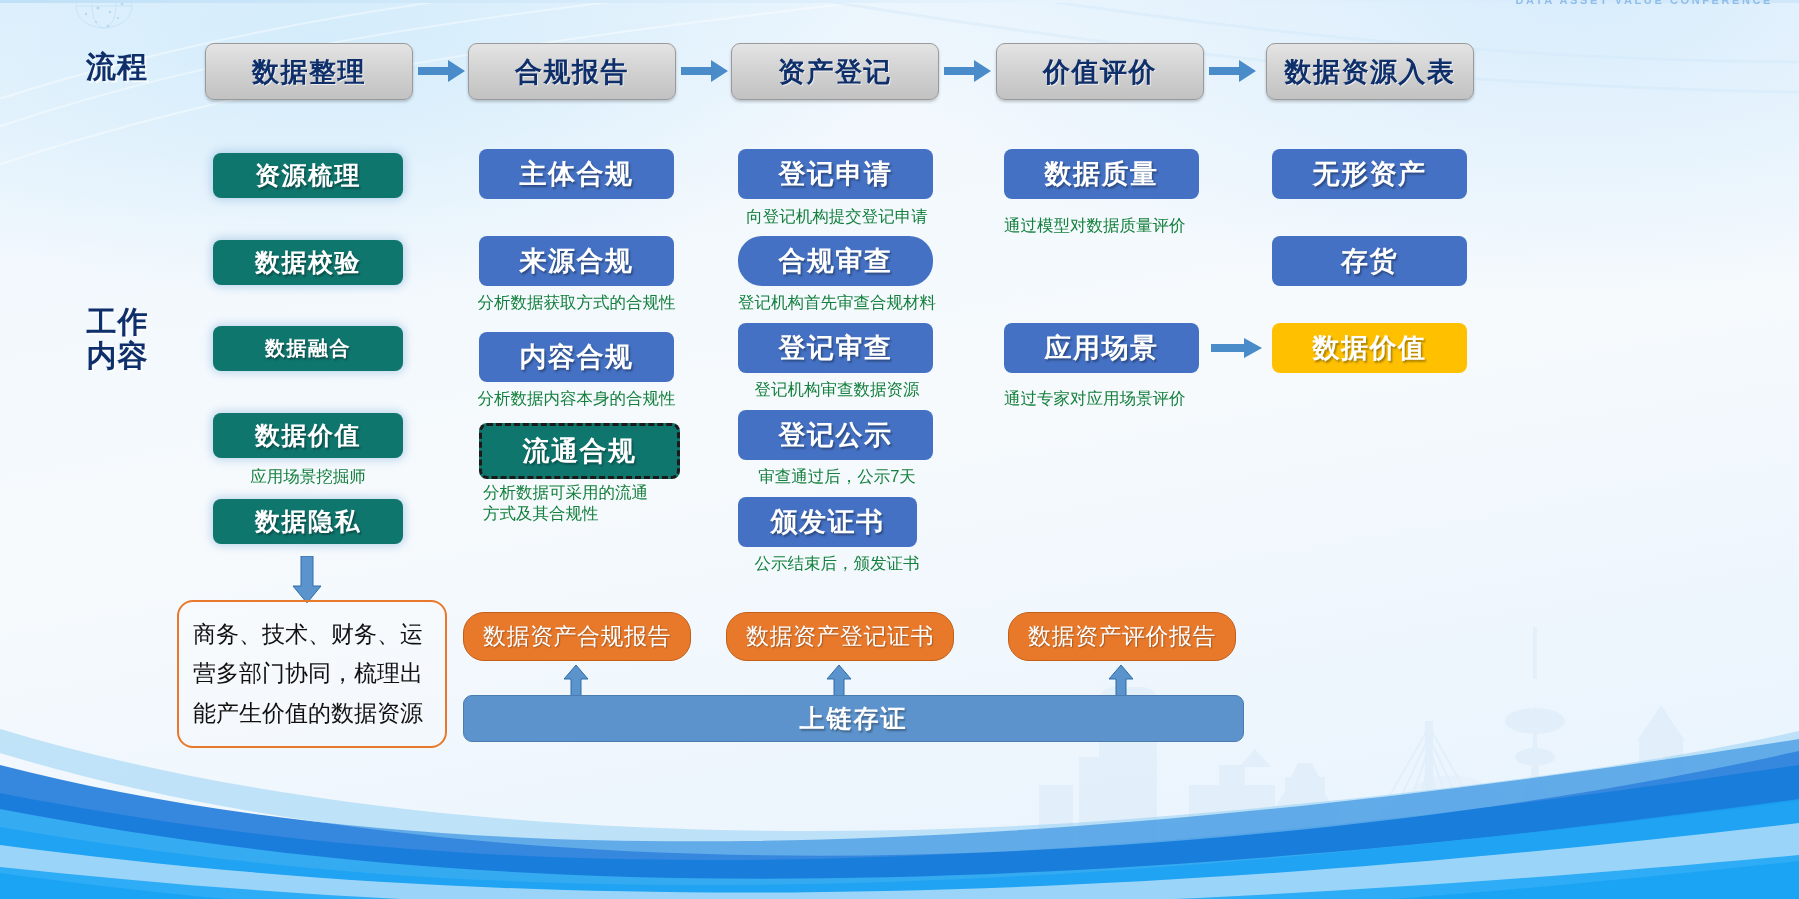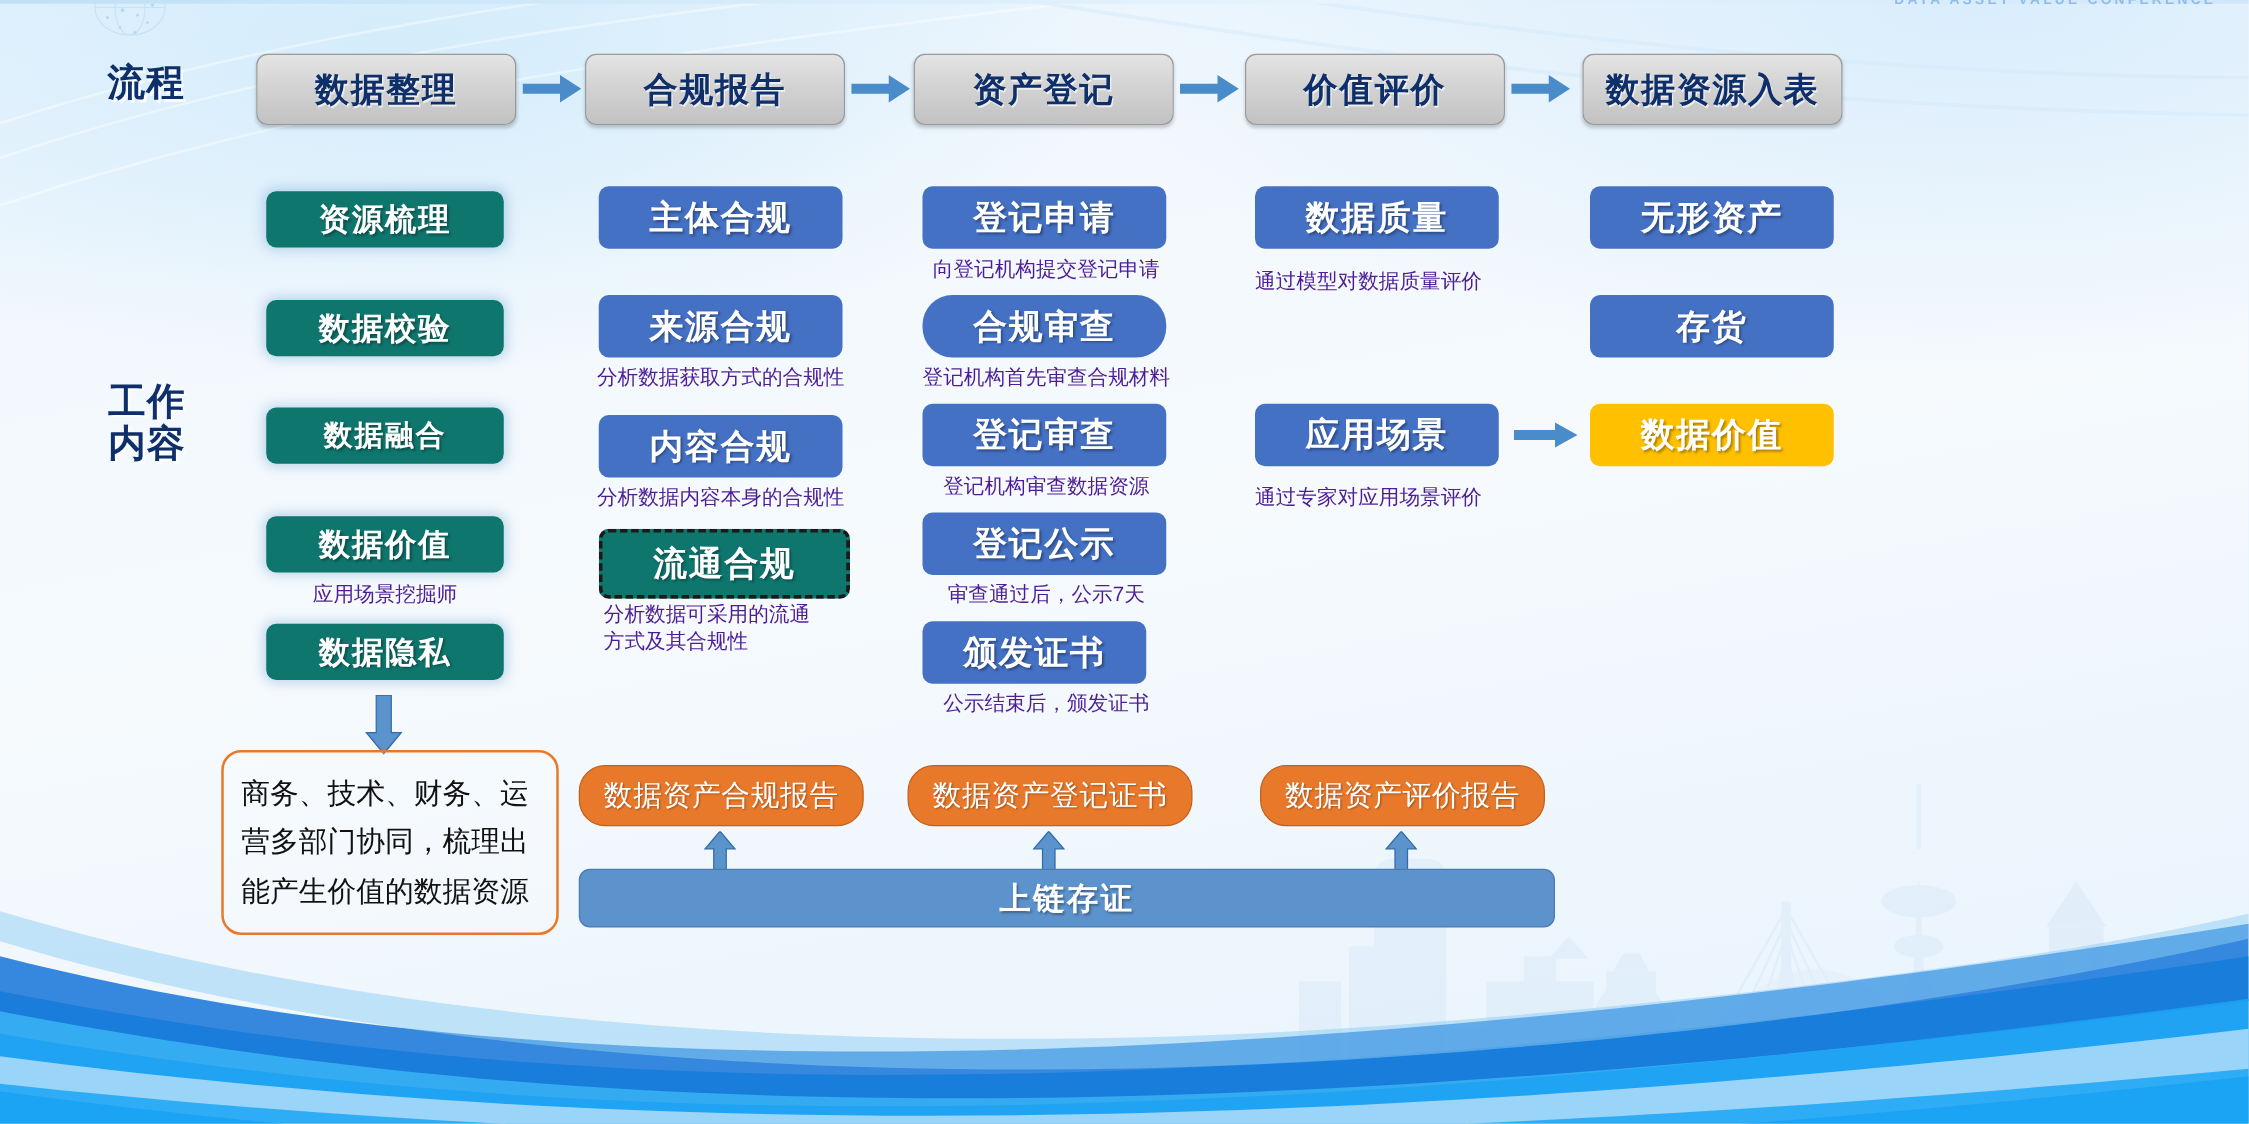--- a/index.html
+++ b/index.html
@@ -56,21 +56,21 @@
     text-shadow:1.5px 1.5px 2px rgba(0,0,0,.35);
   }
   .task-box.light{background:#0f766e;box-shadow:0 0 9px 2px rgba(120,170,215,.45);}
   .task-box.solid{background:#4471c4;}
   .task-box.yellow{
     background:#0f766e;border:3px dashed #1a1a1a;
     text-shadow:1.5px 1.5px 2px rgba(0,0,0,.30);
   }
 
   .caption{
-    position:absolute;color:#4c1d95;font-size:16.5px;line-height:1.28;
+    position:absolute;color:#15803d;font-size:16.5px;line-height:1.28;
     white-space:pre-line;
   }
   .caption.c{text-align:center;}
 
   .doc-box{
     position:absolute;background:#e8792b;border:1px solid #c45f18;
     border-radius:21px;display:flex;align-items:center;justify-content:center;
     color:#fff;font-size:23px;letter-spacing:.5px;
     text-shadow:1px 1px 1.5px rgba(0,0,0,.30);
   }
@@ -203,21 +203,21 @@
 </svg>
 <svg class="arrow-r" style="left:944px;top:58px;" width="48" height="26" viewBox="0 0 48 26">
   <path d="M0 9 H30 V2 L47 13 L30 24 V17 H0 Z" fill="#4a8bc9"></path>
 </svg>
 <svg class="arrow-r" style="left:1209px;top:58px;" width="48" height="26" viewBox="0 0 48 26">
   <path d="M0 9 H30 V2 L47 13 L30 24 V17 H0 Z" fill="#4a8bc9"></path>
 </svg>
 
 <div class="task-box light" style="left:213px;top:153px;width:190px;height:45px;font-size:25px;">资源梳理</div>
 <div class="task-box light" style="left:213px;top:240px;width:190px;height:45px;font-size:25px;">数据校验</div>
-<div class="task-box light" style="left:213px;top:326px;width:190px;height:45px;font-size:23px;">数据融合</div>
+<div class="task-box light" style="left:213px;top:326px;width:190px;height:45px;font-size:20px;">数据融合</div>
 <div class="task-box light" style="left:213px;top:413px;width:190px;height:45px;font-size:25px;">数据价值</div>
 <div class="caption c" style="left:193px;top:466px;width:230px;">应用场景挖掘师</div>
 <div class="task-box light" style="left:213px;top:499px;width:190px;height:45px;font-size:25px;">数据隐私</div>
 
 <svg class="arrow-d" style="left:292px;top:556px;" width="30" height="48" viewBox="0 0 30 48">
   <path d="M9 0 H21 V30 H29 L15 47 L1 30 H9 Z" fill="#5b93cc" stroke="#2f6ca8" stroke-width="1"></path>
 </svg>
 
 <div class="note-box" style="left:177px;top:600px;width:270px;height:148px;">
   <span>商务、技术、财务、运

